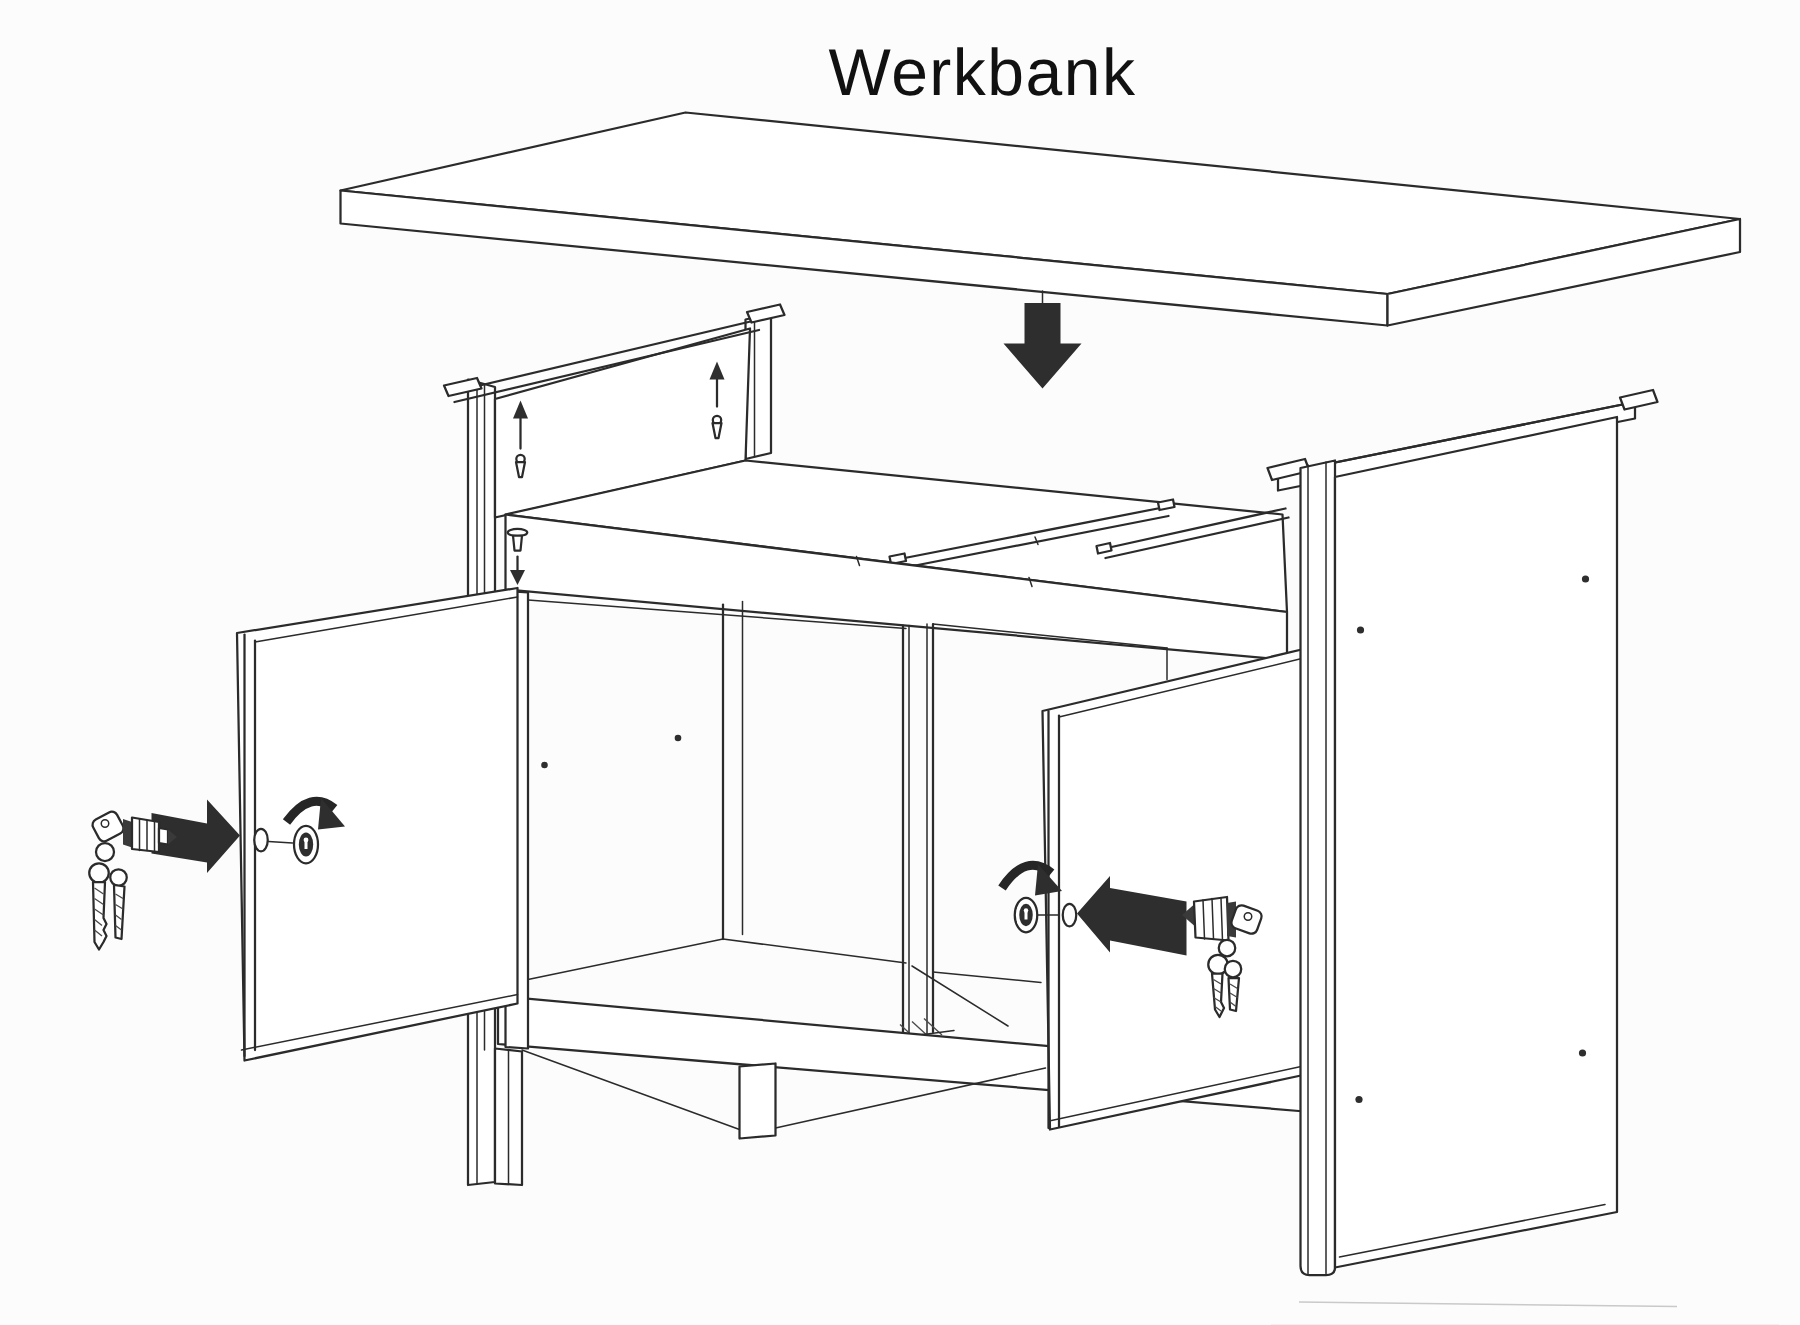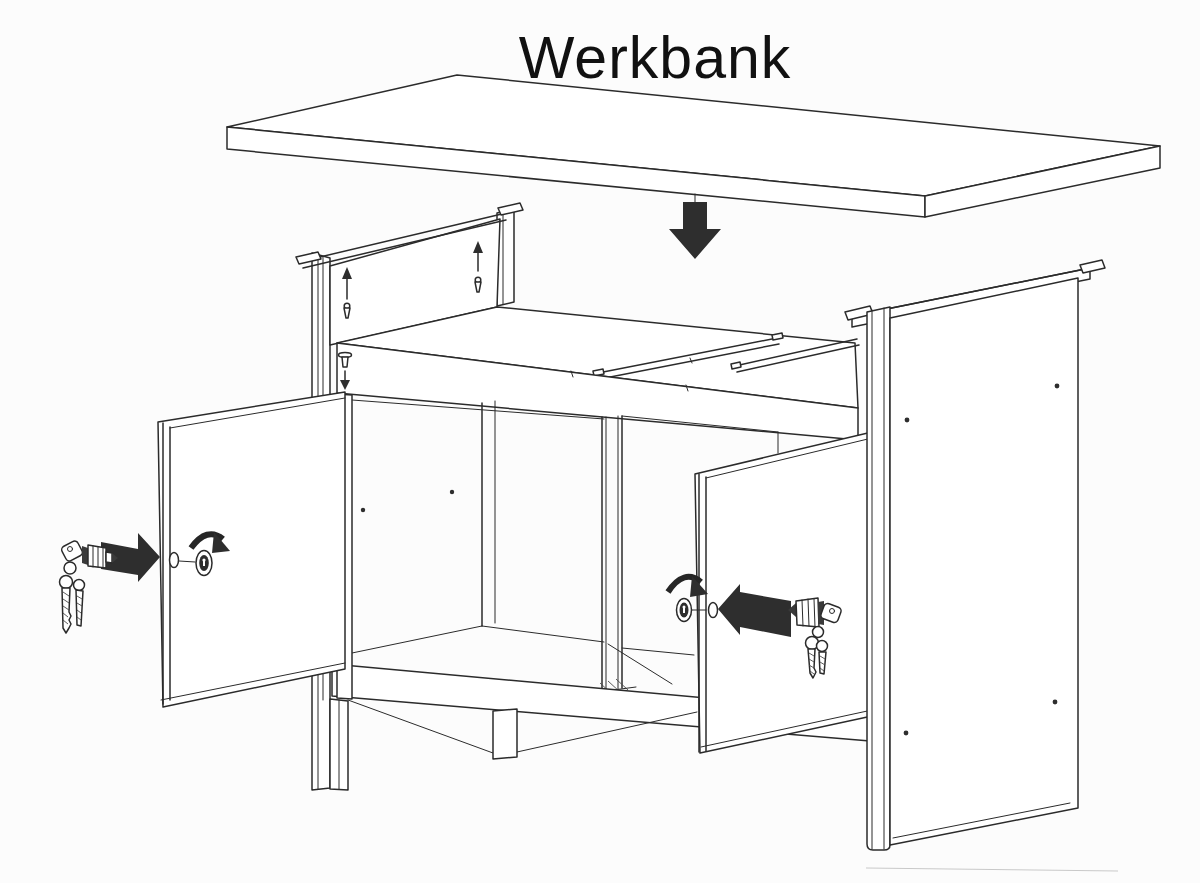--- a/index.html
+++ b/index.html
@@ -1,20 +1,20 @@
 <!DOCTYPE html>
 <html><head>
 <meta charset="utf-8">
 <style>
   html,body{margin:0;padding:0;background:#e8e8e8;}
   #page{position:relative;width:1200px;height:883px;background:#fcfcfc;overflow:hidden;
         font-family:"Liberation Sans", sans-serif;}
   #art{position:absolute;left:0;top:0;}
   #title{position:absolute;left:440px;top:24px;width:430px;text-align:center;
-         font-size:59px;color:#111;letter-spacing:1px;font-weight:400;}
+         font-size:44px;color:#111;letter-spacing:1px;font-weight:400;}
   .ln{fill:none;stroke:#2b2b2b;stroke-width:1.5;stroke-linejoin:round;stroke-linecap:round;}
   .th{fill:none;stroke:#2b2b2b;stroke-width:1;stroke-linejoin:round;stroke-linecap:round;}
   .wh{fill:#ffffff;stroke:#2b2b2b;stroke-width:1.5;stroke-linejoin:round;}
   .dk{fill:#2e2e2e;stroke:none;}
   .gr{fill:#3a3a3a;stroke:none;}
   .hatch{fill:none;stroke:#4a4a4a;stroke-width:0.9;}
   .faint{fill:none;stroke:#c9c9c9;stroke-width:1;}
   .rot{fill:none;stroke:#262626;stroke-width:6;stroke-linecap:butt;}
 </style>
 </head>

